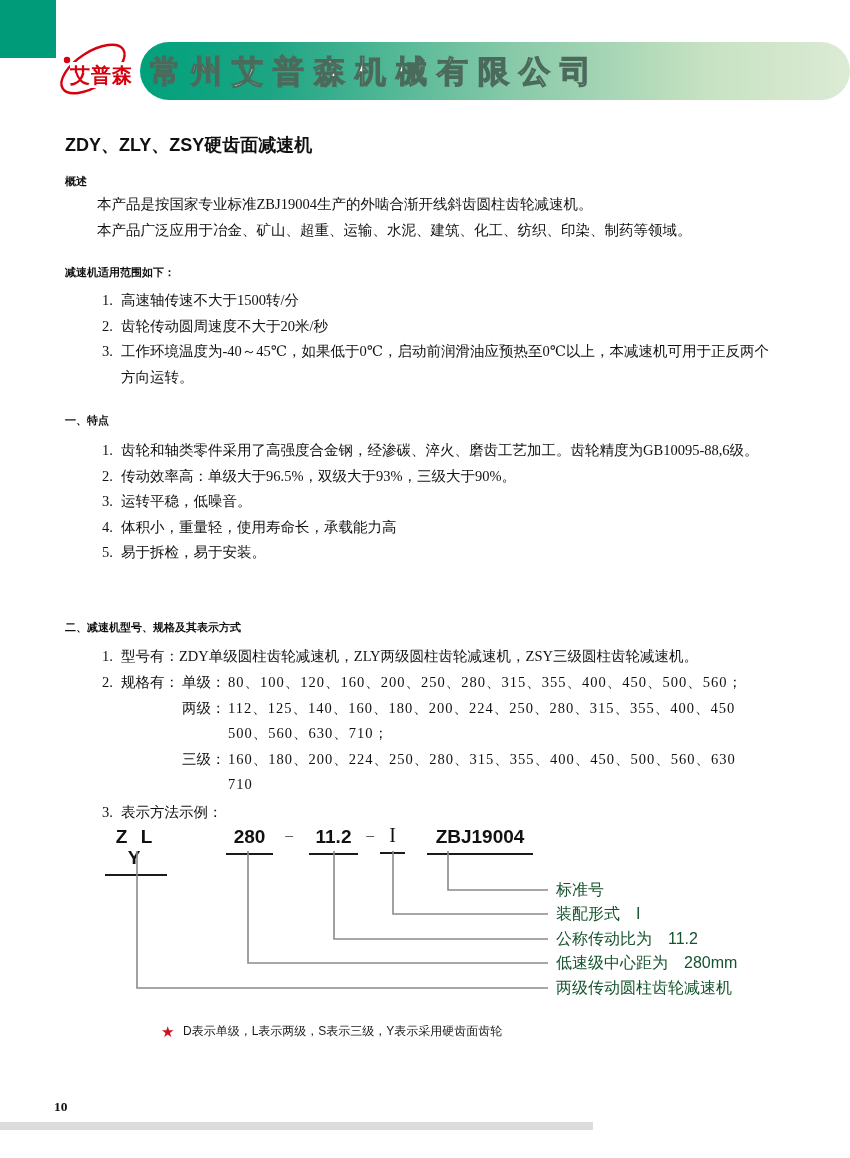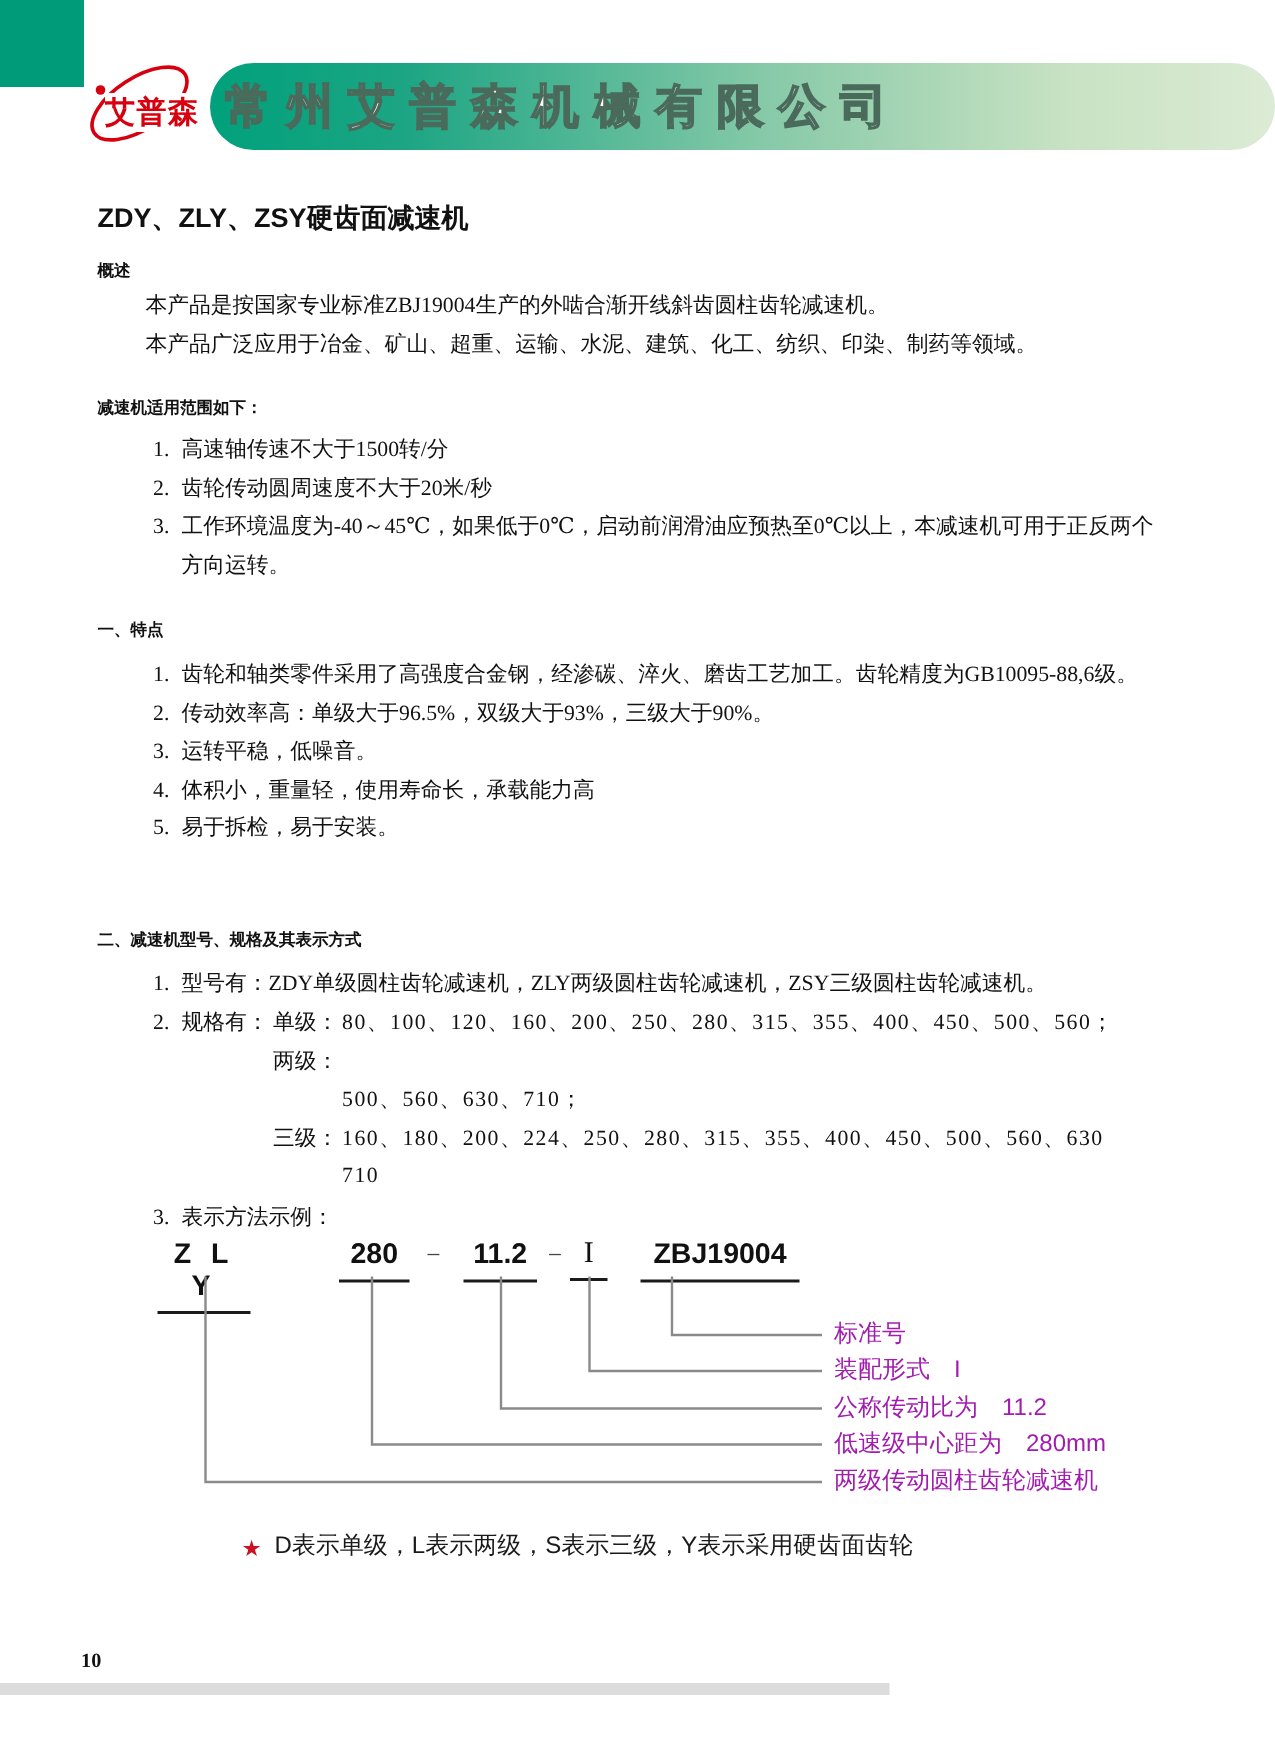--- a/index.html
+++ b/index.html
@@ -26,28 +26,28 @@
   .li{display:flex;}
   .li .num{width:19px;flex:0 0 19px;}
   .li .txt{flex:1;}
 
   
   .f-part{position:absolute;font-family:"Liberation Sans","DejaVu Sans",sans-serif;font-weight:bold;
           font-size:19px;line-height:21px;text-align:center;border-bottom:2px solid #1a1a1a;padding-bottom:6px;}
   .f-dash{position:absolute;font-size:17px;line-height:21px;color:#444;text-align:center;}
   .f-serif{font-family:"Liberation Serif","DejaVu Serif",serif;font-weight:normal;font-size:20px;}
   .callout{position:absolute;left:556px;height:22px;line-height:22px;
-           font-family:"Liberation Sans","DejaVu Sans",sans-serif;font-size:16px;color:#a21caf;white-space:nowrap;}
+           font-family:"Liberation Sans","DejaVu Sans",sans-serif;font-size:16px;color:#14532d;white-space:nowrap;}
   .diagram-lines{position:absolute;left:0;top:0;width:850px;height:1158px;pointer-events:none;}
 
   
   .star{position:absolute;left:161px;top:1021px;font-size:15px;line-height:22px;color:#cc1122;
         font-family:"DejaVu Sans",sans-serif;}
   .note-txt{position:absolute;left:183px;top:1019px;font-family:"Liberation Sans","DejaVu Sans",sans-serif;
-            font-size:16px;line-height:24px;color:#1a1a1a;}
+            font-size:12px;line-height:24px;color:#1a1a1a;}
   .page-num{position:absolute;left:54px;top:1099px;font-weight:bold;font-size:13.5px;}
   .foot-bar{position:absolute;left:0;top:1122px;width:593px;height:8px;background:#dcdcdc;}
 </style>
 </head>
 <body>
 
 <div class="page">
 
   <div class="hdr-square"></div>
 
@@ -122,20 +122,21 @@
   </div>
 
   <div class="abs body-t li" style="left:102px;top:670px;">
     <span class="num">2.</span>
     <span class="txt">规格有：</span>
   </div>
   <div class="abs body-t" style="left:182px;top:670px;">单级：</div>
   <div class="abs body-t" style="left:228px;top:670px;letter-spacing:1px;">80、100、120、160、200、250、280、315、355、400、450、500、560；</div>
 
   <div class="abs body-t" style="left:182px;top:696px;">两级：</div>
+  <div class="abs body-t" style="left:228px;top:696px;letter-spacing:1px;">112、125、140、160、180、200、224、250、280、315、355、400、450</div>
   <div class="abs body-t" style="left:228px;top:721px;letter-spacing:1px;">500、560、630、710；</div>
 
   <div class="abs body-t" style="left:182px;top:747px;">三级：</div>
   <div class="abs body-t" style="left:228px;top:747px;letter-spacing:1px;">160、180、200、224、250、280、315、355、400、450、500、560、630</div>
   <div class="abs body-t" style="left:228px;top:772px;letter-spacing:1px;">710</div>
 
   <div class="abs body-t li" style="left:102px;top:800px;">
     <span class="num">3.</span>
     <span class="txt">表示方法示例：</span>
   </div>

